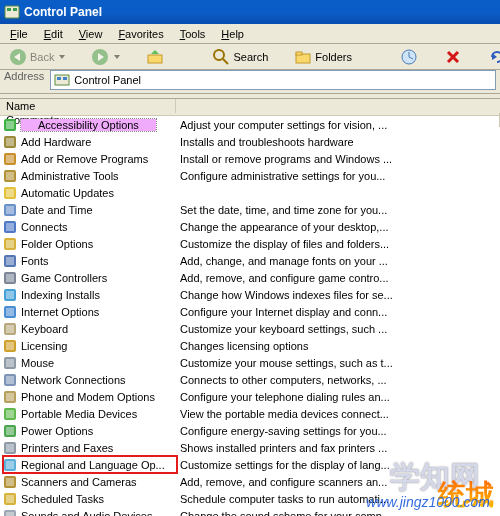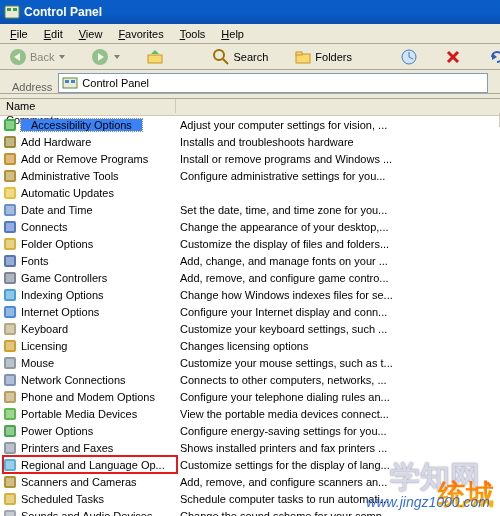--- a/index.html
+++ b/index.html
@@ -52,22 +52,22 @@
     border-radius: 3px;
     gap: 3px;
   }
   .tb-btn.disabled { opacity: 0.45; }
   .tb-sep { width:1px; background:#aca899; height:18px; margin:0 3px; }
   .dropdown-arrow { border-top: 4px solid #000; border-left:3px solid transparent; border-right:3px solid transparent; margin-left:2px; }
   .addressbar {
     background: #ece9d8;
     height: 24px;
     display: flex;
-    align-items: flex-end;
-    padding: 0 12px;
+    align-items: flex-start;
+    padding: 0 4px;
     border-bottom: 1px solid #aca899;
     gap:4px;
   }
   .addr-label { color:#616161; padding-right:2px; }
   .addr-box {
     flex: 1;
     background: #fff;
     border: 1px solid #7f9db9;
     height: 20px;
     display: flex;
@@ -115,23 +115,23 @@
     overflow: hidden;
     text-overflow: ellipsis;
   }
   .lv-comment-cell {
     flex: 1;
     overflow: hidden;
     text-overflow: ellipsis;
     padding-left: 4px;
   }
   .lv-row.selected .lv-name-cell span.nm {
-    background: #3b82f6;
+    background: #f0abfc;
     outline: 1px dotted #8a8a8a;
-    padding: 0 10px;
+    padding: 0 17px;
   }
   .row-icon {
     width: 16px; height: 16px; flex-shrink:0;
     display:flex;align-items:center;justify-content:center;
   }
   .red-box {
     position: absolute;
     left: 2px;
     width: 176px;
     height: 19px;
@@ -385,21 +385,21 @@
         <div class="lv-comment-cell">Add, remove, and configure game contro...</div>
       </div>
       <div class="lv-row">
         <div class="lv-name-cell">
           <span class="row-icon">
             <svg class="mini" viewBox="0 0 16 16">
               <rect x="2" y="2" width="12" height="12" rx="2" fill="#46a0d8"></rect>
               <rect x="4" y="4" width="8" height="8" fill="#fff" opacity=".4"></rect>
             </svg>
           </span>
-          <span class="nm">Indexing Options</span>
+          <span class="nm">Indexing Installs</span>
         </div>
         <div class="lv-comment-cell">Change how Windows indexes files for se...</div>
       </div>
       <div class="lv-row">
         <div class="lv-name-cell">
           <span class="row-icon">
             <svg class="mini" viewBox="0 0 16 16">
               <rect x="2" y="2" width="12" height="12" rx="2" fill="#4b8dd3"></rect>
               <rect x="4" y="4" width="8" height="8" fill="#fff" opacity=".4"></rect>
             </svg>

